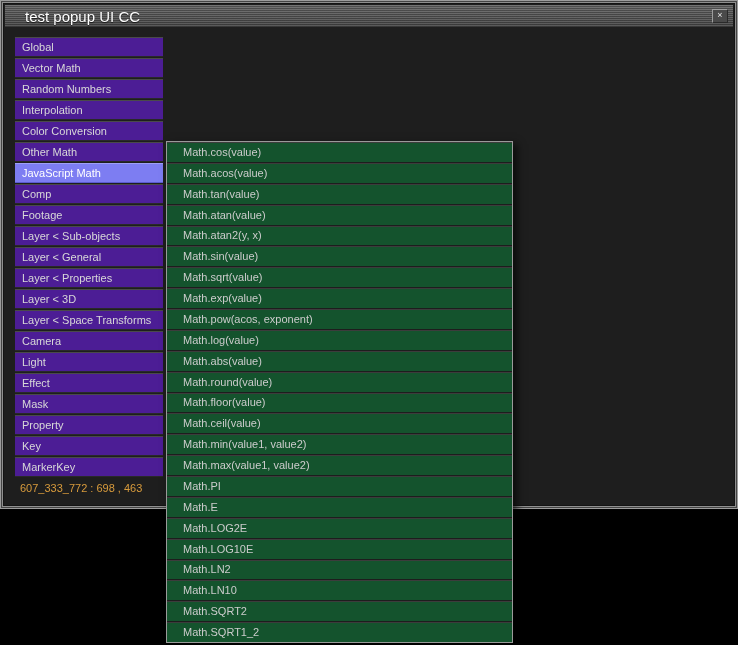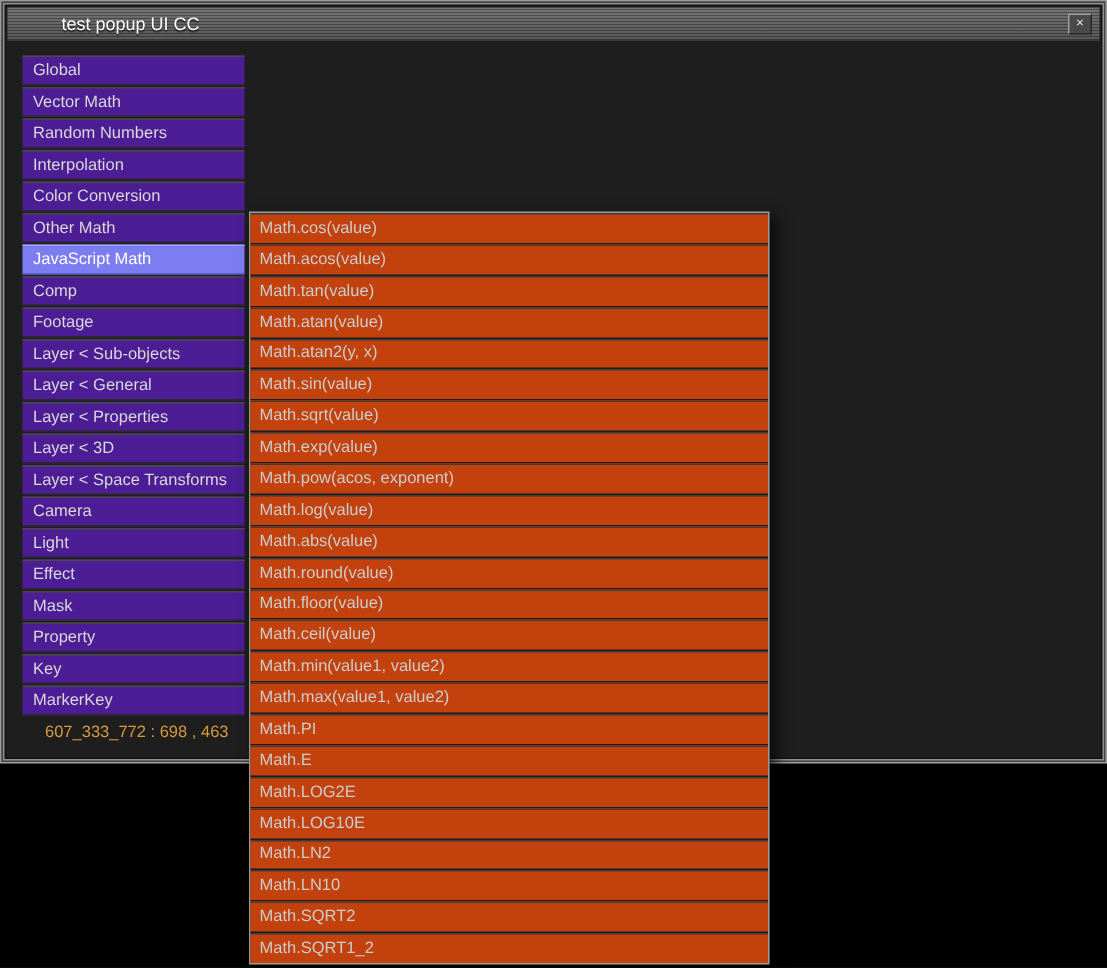--- a/index.html
+++ b/index.html
@@ -18,23 +18,22 @@
     box-shadow: inset 0 0 0 1px #454545, inset 0 0 0 2px #8f8f8f, inset 0 0 0 3px #141414;
   }
   .titlebar{
     position:absolute;left:4px;top:4px;right:4px;height:22px;
     background-image:
       repeating-linear-gradient(180deg, rgba(255,255,255,0.10) 0px, rgba(255,255,255,0.10) 1px, rgba(0,0,0,0.20) 1px, rgba(0,0,0,0.20) 2px),
       linear-gradient(180deg,#646464,#454545);
     display:flex;align-items:center;
   }
   .title{
-    color:#ffffff;font-size:12px;padding-left:20px;white-space:nowrap;
+    color:#ffffff;font-size:15px;padding-left:20px;white-space:nowrap;
     text-shadow:0 1px 1px rgba(0,0,0,0.65);
-    margin-left:16px;
   }
   .close-btn{
     position:absolute;right:5px;top:4px;width:16px;height:14px;
     box-sizing:border-box;background:#4a4a4a;
     border:1px solid;border-color:#9e9e9e #2a2a2a #2a2a2a #9e9e9e;
     color:#e2e2e2;font-size:9px;line-height:11px;text-align:center;
   }
 
   
   .sidebar{position:absolute;left:14px;top:36px;width:148px;}
@@ -43,38 +42,38 @@
     background:#4c1d95;
     border-top:1px solid #4a4a4a;border-bottom:1px solid #292929;
     color:#d8d8d8;font-size:11px;line-height:18px;padding-left:7px;
     white-space:nowrap;overflow:hidden;
   }
   .side-item.selected{
     background:var(--selected-bg,#7d7df2);color:#ffffff;
     border-top-color:#9f9ff7;border-bottom-color:#5b5bd0;
   }
   .status{
-    position:absolute;left:29px;top:481px;
+    position:absolute;left:19px;top:481px;
     color:var(--status-color,#d89b3c);font-size:11px;white-space:nowrap;text-align:right;
   }
 
   
   .popup{
     position:absolute;left:166px;top:141px;width:347px;height:502px;
     box-sizing:border-box;background:#262626;z-index:10;
     border:1px solid #9a9a9a;
     box-shadow:4px 3px 8px rgba(0,0,0,0.65);
   }
   .popup-list{display:flex;flex-direction:column;height:100%;}
   .menu-item{
     flex:1;display:flex;align-items:center;
-    background:#c2410c;
+    background:#14532d;
     box-shadow:inset 0 1px 0 #3c3c3c;
     border-bottom:1px solid #1d1d1d;
-    color:#cccccc;font-size:11px;padding-left:6px;
+    color:#cccccc;font-size:11px;padding-left:16px;
     white-space:nowrap;overflow:hidden;
   }
   .menu-item:last-child{border-bottom:none;}
 </style>
 </head>
 <body>
 
 <div class="screen">
 
   <div class="window">

